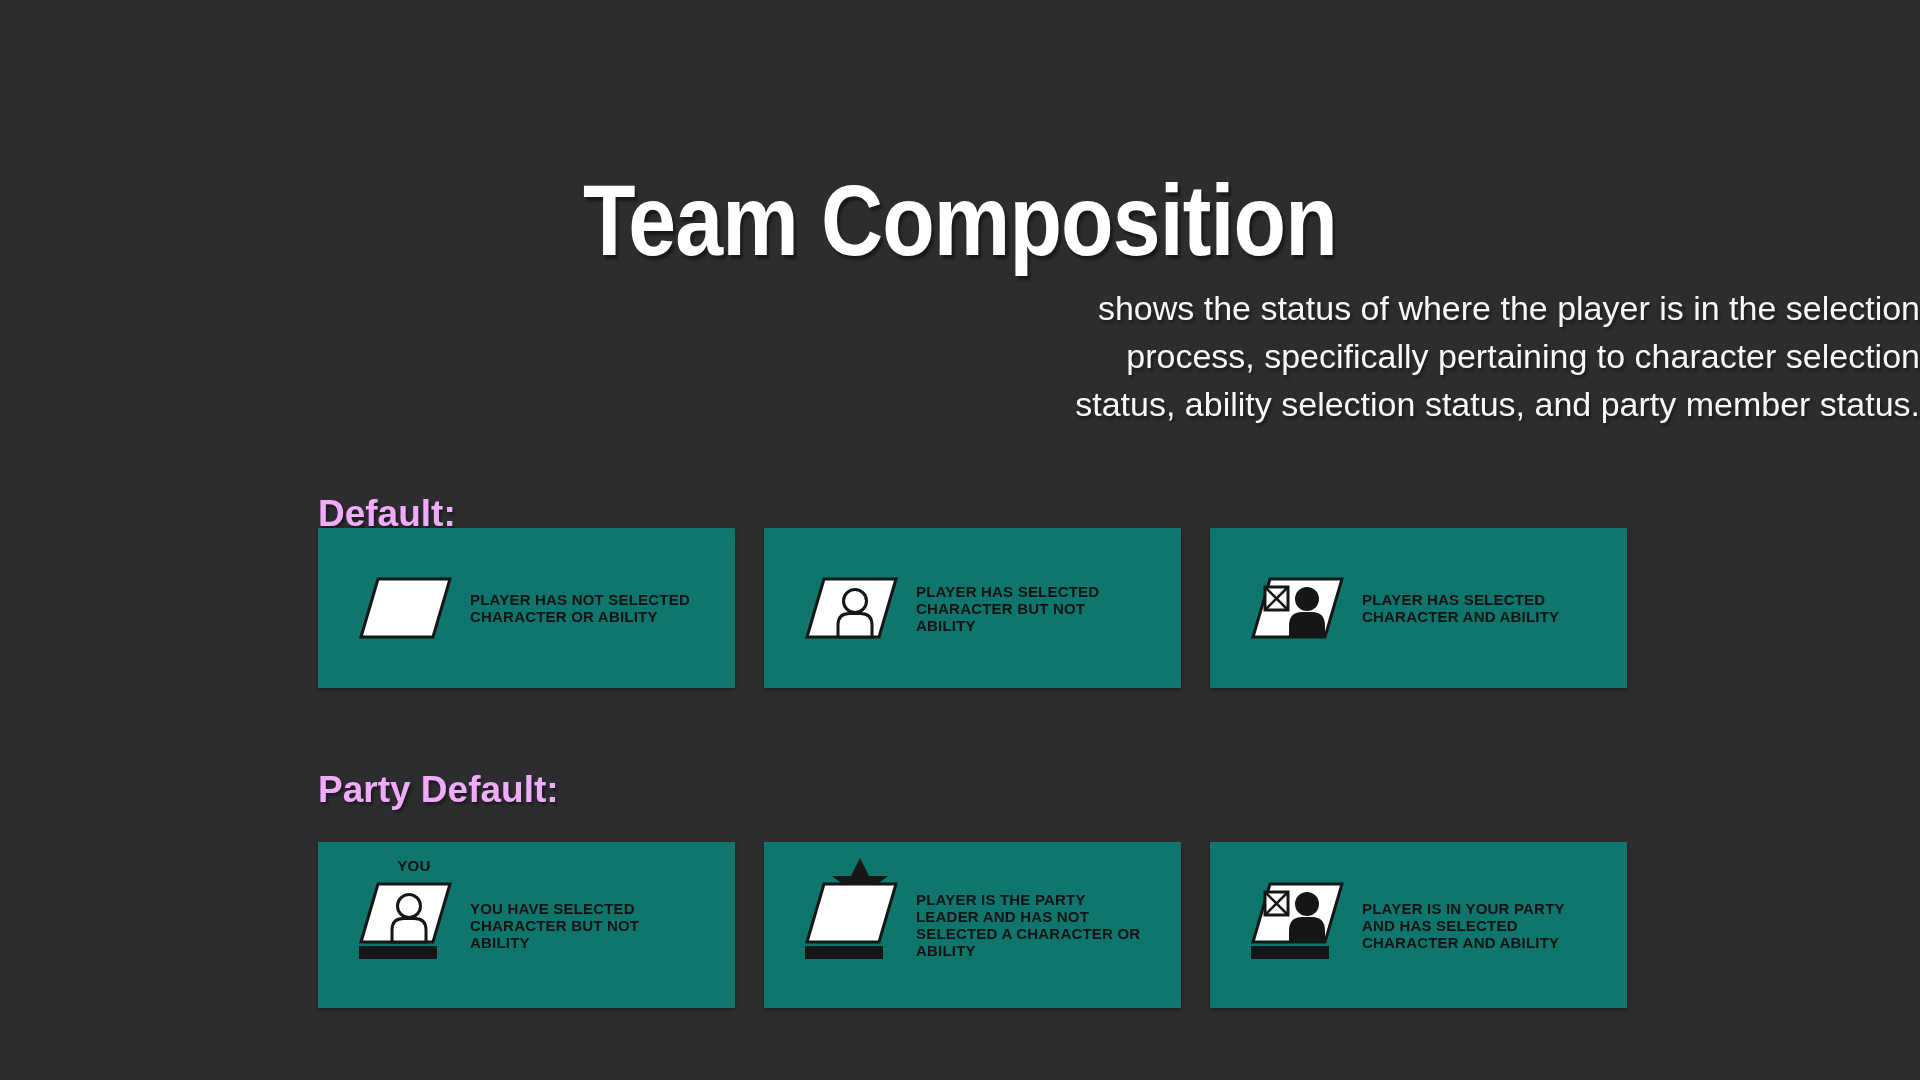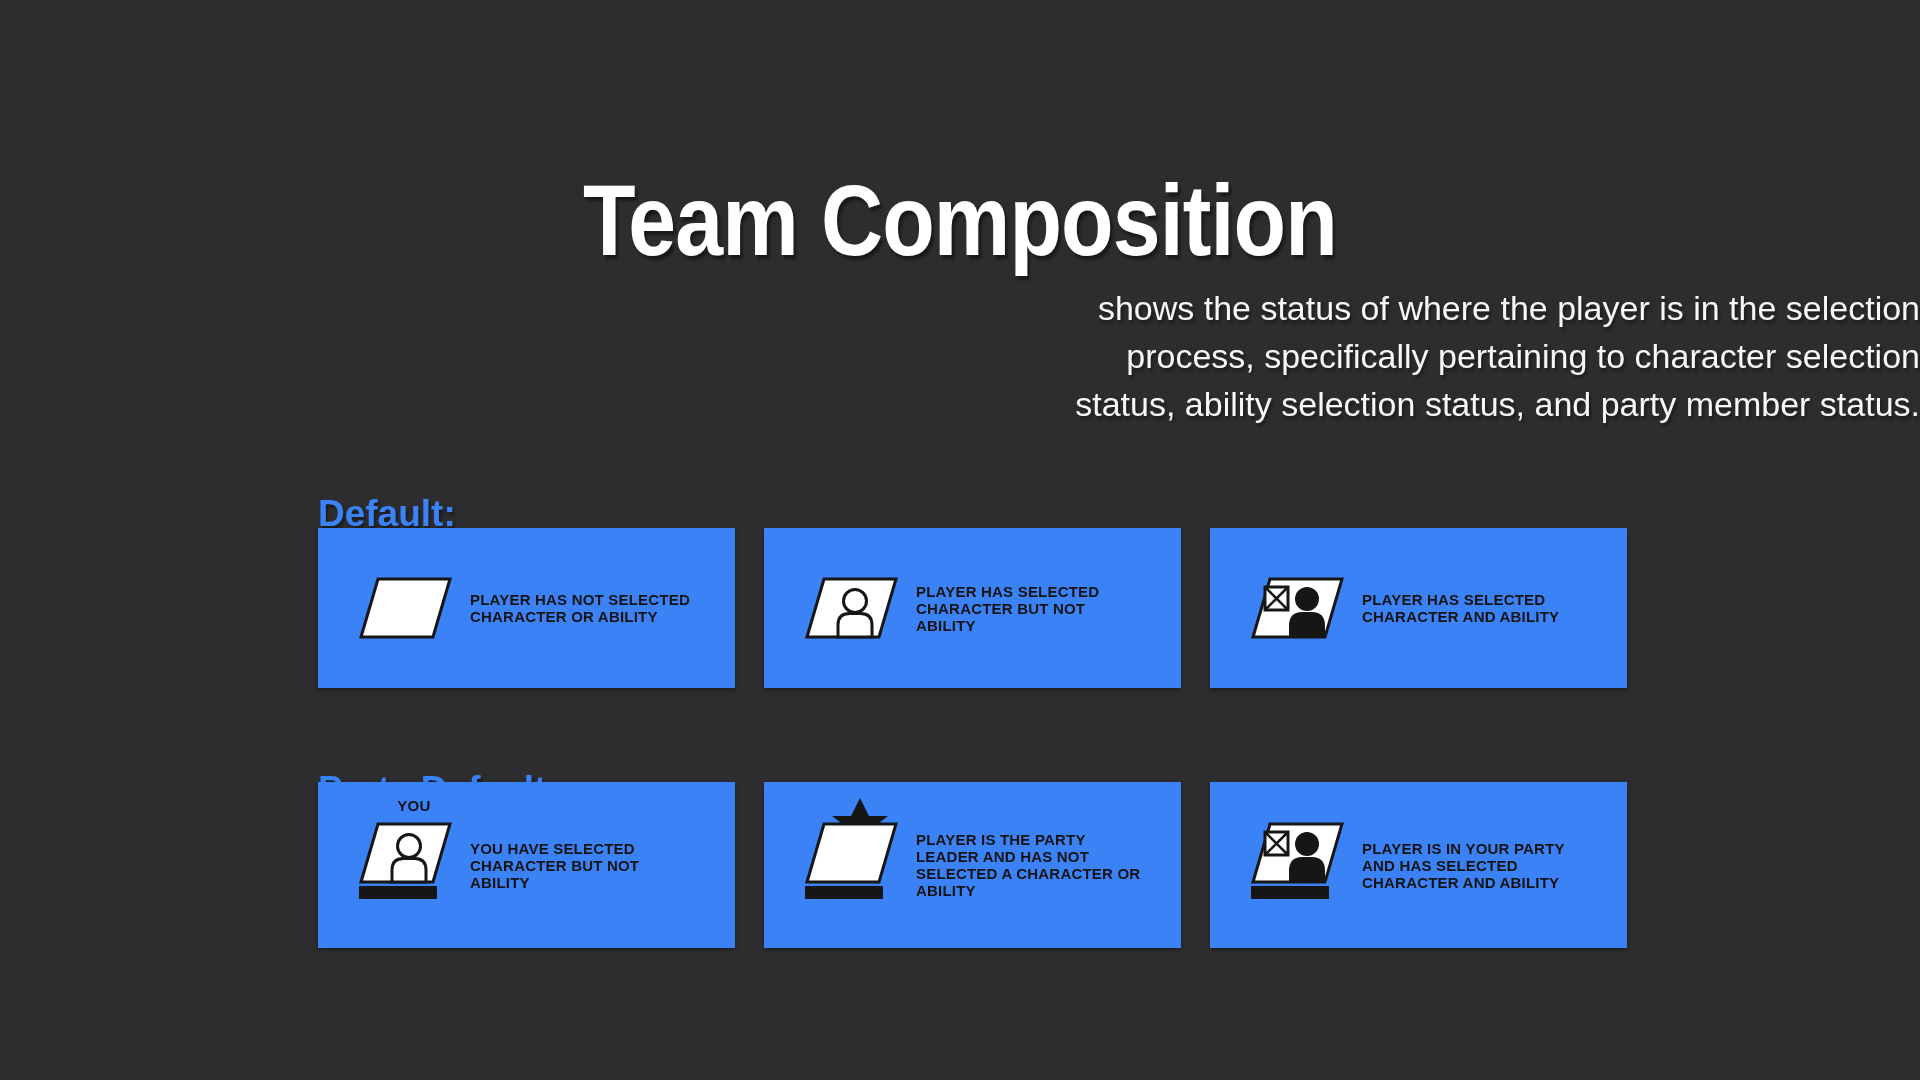--- a/index.html
+++ b/index.html
@@ -36,42 +36,42 @@
     font-size: 34px;
     line-height: 48px;
     white-space: pre-line;
     text-shadow: 2px 3px 3px rgba(0,0,0,0.4);
   }
 
   
   .section-label {
     position: absolute;
     left: 318px;
-    color: #3b82f6;
+    color: #f0abfc;
     font-weight: bold;
     font-size: 37px;
     line-height: 44px;
     text-shadow: 2px 3px 3px rgba(0,0,0,0.4);
   }
   #default-label { top: 461px; }
   #party-label   { top: 737px; }
 
   
   .card-row {
     position: absolute;
     left: 318px;
     display: flex;
     gap: 29px;
   }
   #default-row { top: 528px; }
-  #party-row   { top: 782px; border-radius: 7px; }
+  #party-row   { top: 842px; border-radius: 7px; }
 
   .status-card {
     width: 417px;
-    background: #3b82f6;
+    background: #0f766e;
     display: flex;
     align-items: stretch;
     box-shadow: 0 2px 4px rgba(0,0,0,0.35);
   }
   #default-row .status-card { height: 160px; }
   #party-row   .status-card { height: 166px; }
 
   .icon-wrap {
     position: relative;
     margin-left: 40px;

